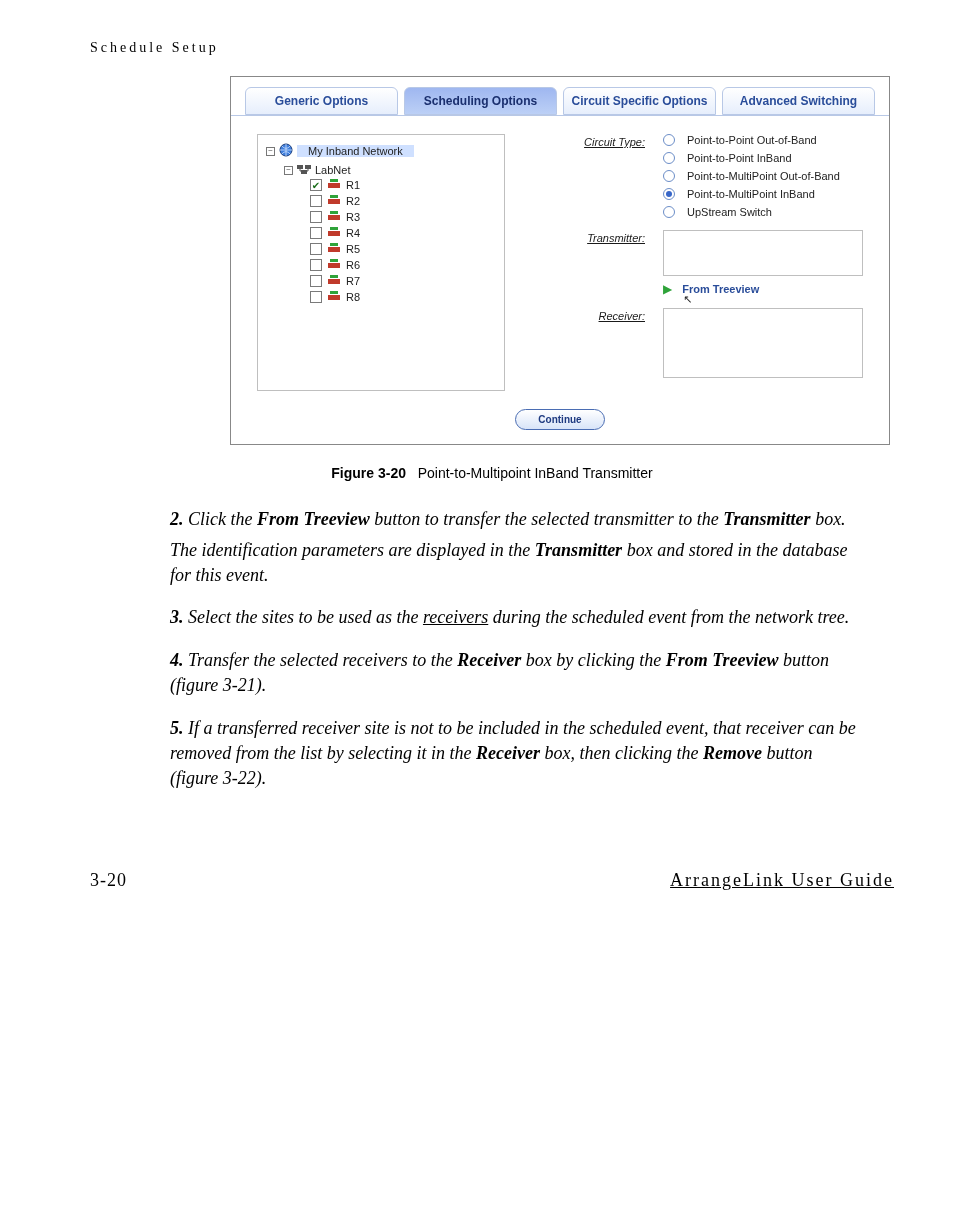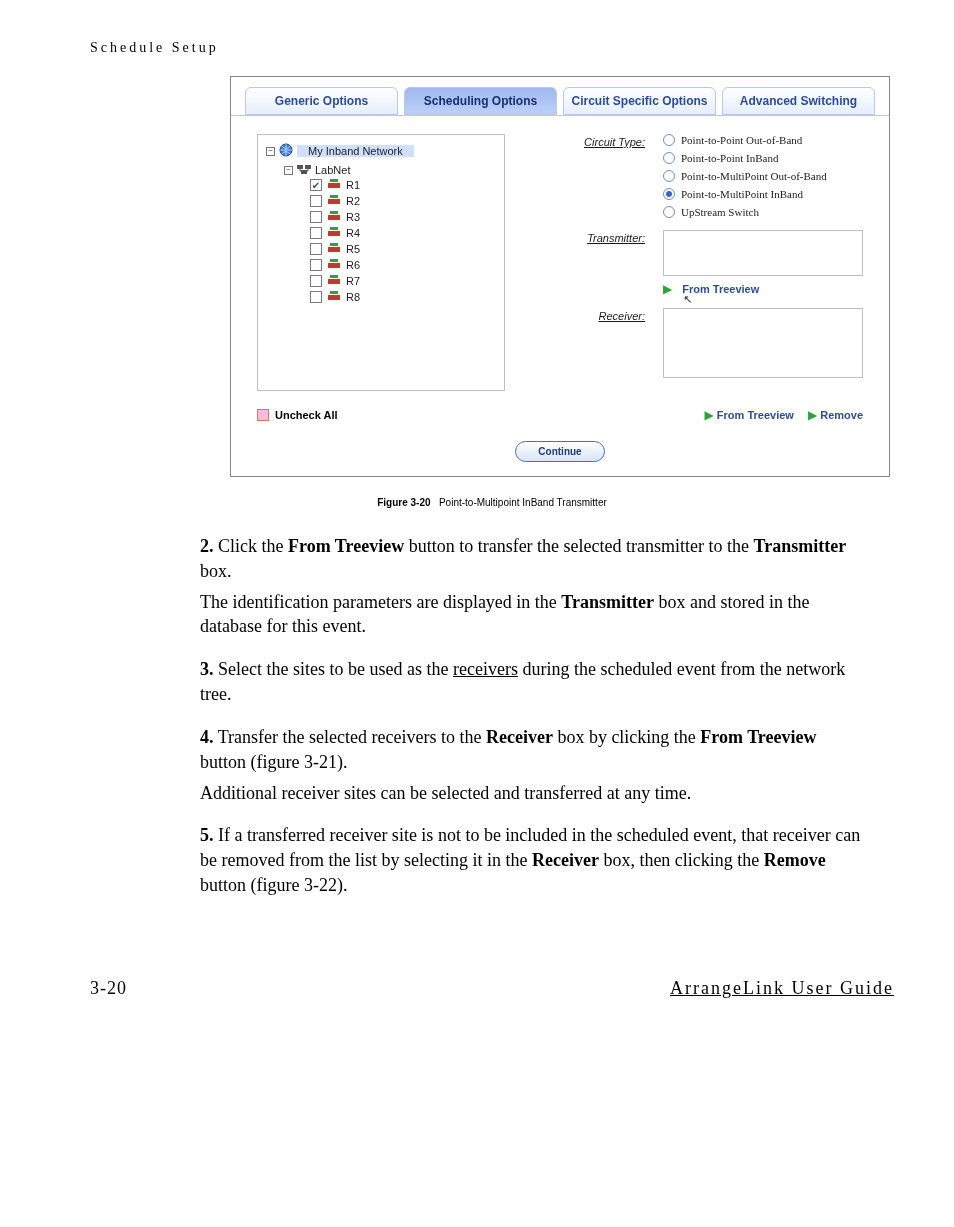--- a/index.html
+++ b/index.html
@@ -73,21 +73,21 @@
   .tree-item { display: flex; align-items: center; gap: 5px; margin-left: 28px; padding: 1px 0; }
   .checkbox {
     width: 12px; height: 12px; border:1px solid #7a7a7a;
     display:inline-flex; align-items:center; justify-content:center;
     font-size: 10px; color:#1a6e1a;
   }
   .right-pane { flex: 1; }
   .field-row { display:flex; gap: 18px; margin-bottom: 12px; }
   .field-label { width: 110px; text-align: right; text-decoration: underline; color:#1a1a1a; padding-top:2px;font-style:italic; }
   .radio-col { display:flex; flex-direction:column; gap:6px; }
-  .radio-item { display:flex; align-items:center; gap:6px;font-family:Liberation Serif, serif; }
+  .radio-item { display:flex; align-items:center; gap:12px; }
   .radio {
     width:12px; height:12px; border:1px solid #6c8ec8; border-radius:50%;
     display:inline-flex; align-items:center; justify-content:center;
   }
   .radio.selected::after {
     content:""; width:6px; height:6px; border-radius:50%; background:#3766c8;
   }
   .tx-box, .rx-box { border:1px solid #bfbfbf; width: 200px; }
   .tx-box { height: 46px; }
   .rx-box { height: 70px; }
@@ -113,25 +113,25 @@
     display:block; margin: 4px auto 14px auto;
     border:1px solid #4a6db3; border-radius:14px;
     padding:4px 22px;
     background: linear-gradient(#fff,#d8e4f8);
     color:#1e3a80; font-weight:bold; font-family: Arial, sans-serif;
     font-size:10px; cursor:pointer;
   }
   .caption {
     text-align:center;
     font-family: Arial, Helvetica, sans-serif;
-    font-size:10px;
+    font-size:14px;
     margin: 10px 0 26px 0;
   }
   .caption .fig-label { font-weight:bold; }
-  .body-list { font-size:18px; line-height:1.38; margin-left: 110px; margin-right: 30px;}
+  .body-list { font-size:18px; line-height:1.38; margin-left: 80px; margin-right: 30px; font-style: italic;}
   .step { margin-bottom: 18px; }
   .step .num { font-weight:bold; }
   .step .para { margin-top:6px; }
   .footer {
     display:flex; justify-content:space-between;
     font-size:18px; margin-top: 80px;
     letter-spacing: 1px;
   }
   .footer .right { letter-spacing: 2px; text-decoration: underline; }
   .ul { text-decoration: underline; }
@@ -283,30 +283,20 @@
         </div>
       </div>
 
       <div class="field-row">
         <div class="field-label">Receiver:</div>
         <div class="rx-box"></div>
       </div>
     </div>
   </div>
 
-  <div class="bottom-row">
-    <div class="uncheck-row" style="border:none; margin:0; padding:4px 0;">
-      <span class="square"></span>
-      <span class="link-btn" style="color:#000; font-weight:bold;">Uncheck All</span>
-    </div>
-    <div class="action-links">
-      <span><span class="arrow">▶</span> <span class="link-btn">From Treeview</span></span>
-      <span><span class="arrow">▶</span> <span class="link-btn">Remove</span></span>
-    </div>
-  </div>
 
   <button class="continue-btn">Continue</button>
 </div>
 
 <div class="caption">
   <span class="fig-label">Figure 3-20</span>&nbsp;&nbsp;&nbsp;<span>Point-to-Multipoint InBand Transmitter</span>
 </div>
 
 <div class="body-list">
   <div class="step">
@@ -318,21 +308,20 @@
   </div>
 
   <div class="step">
     <span class="num">3.</span>
     <span>Select the sites to be used as the </span><span class="ul">receivers</span><span> during the scheduled event from the network tree.</span>
   </div>
 
   <div class="step">
     <span class="num">4.</span>
     <span>Transfer the selected receivers to the </span><b>Receiver</b><span> box by clicking the </span><b>From Treeview</b><span> button (figure 3-21).</span>
-    <div class="para">Additional receiver sites can be selected and transferred at any time.</div>
   </div>
 
   <div class="step">
     <span class="num">5.</span>
     <span>If a transferred receiver site is not to be included in the scheduled event, that receiver can be removed from the list by selecting it in the </span><b>Receiver</b><span> box, then clicking the </span><b>Remove</b><span> button (figure 3-22).</span>
   </div>
 </div>
 
 <div class="footer">
   <span>3-20</span>

